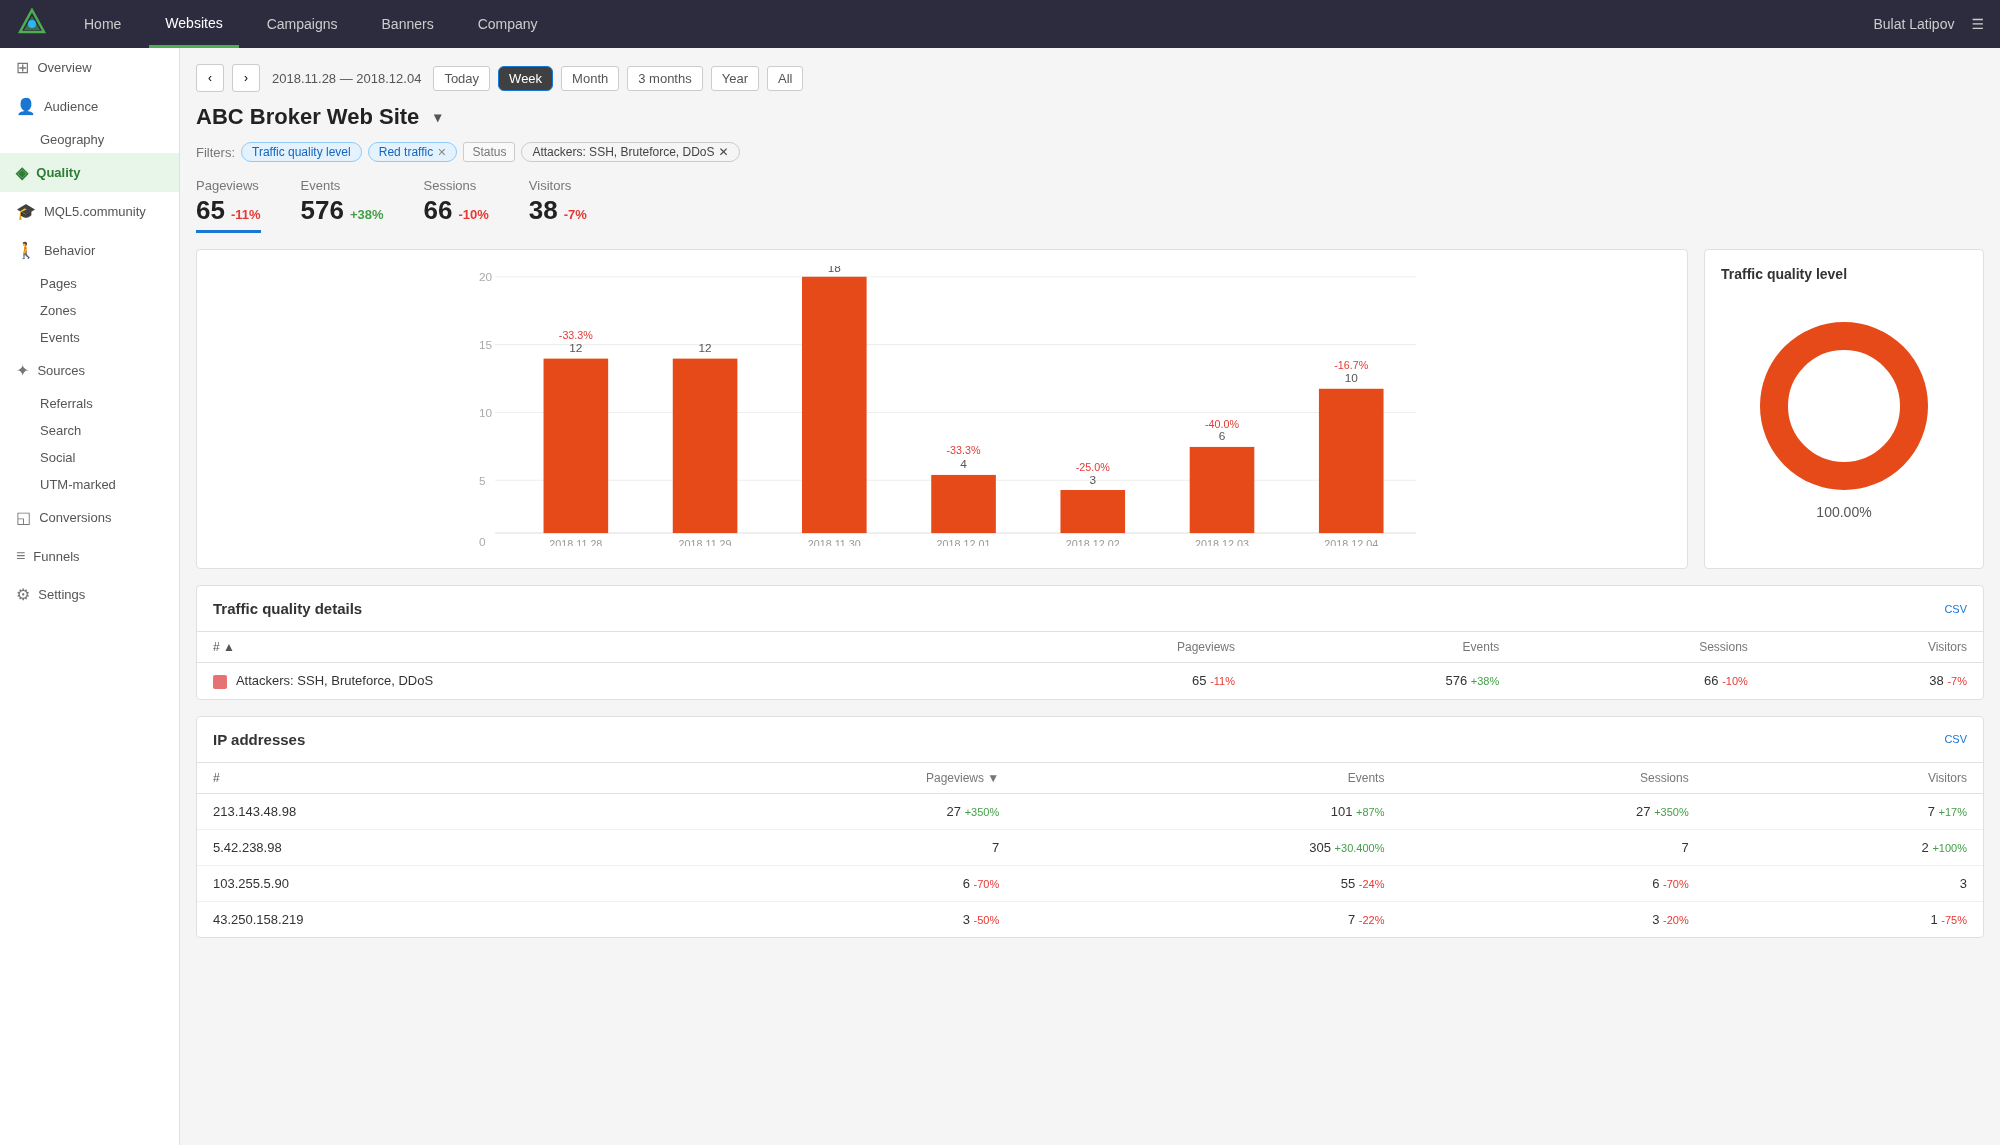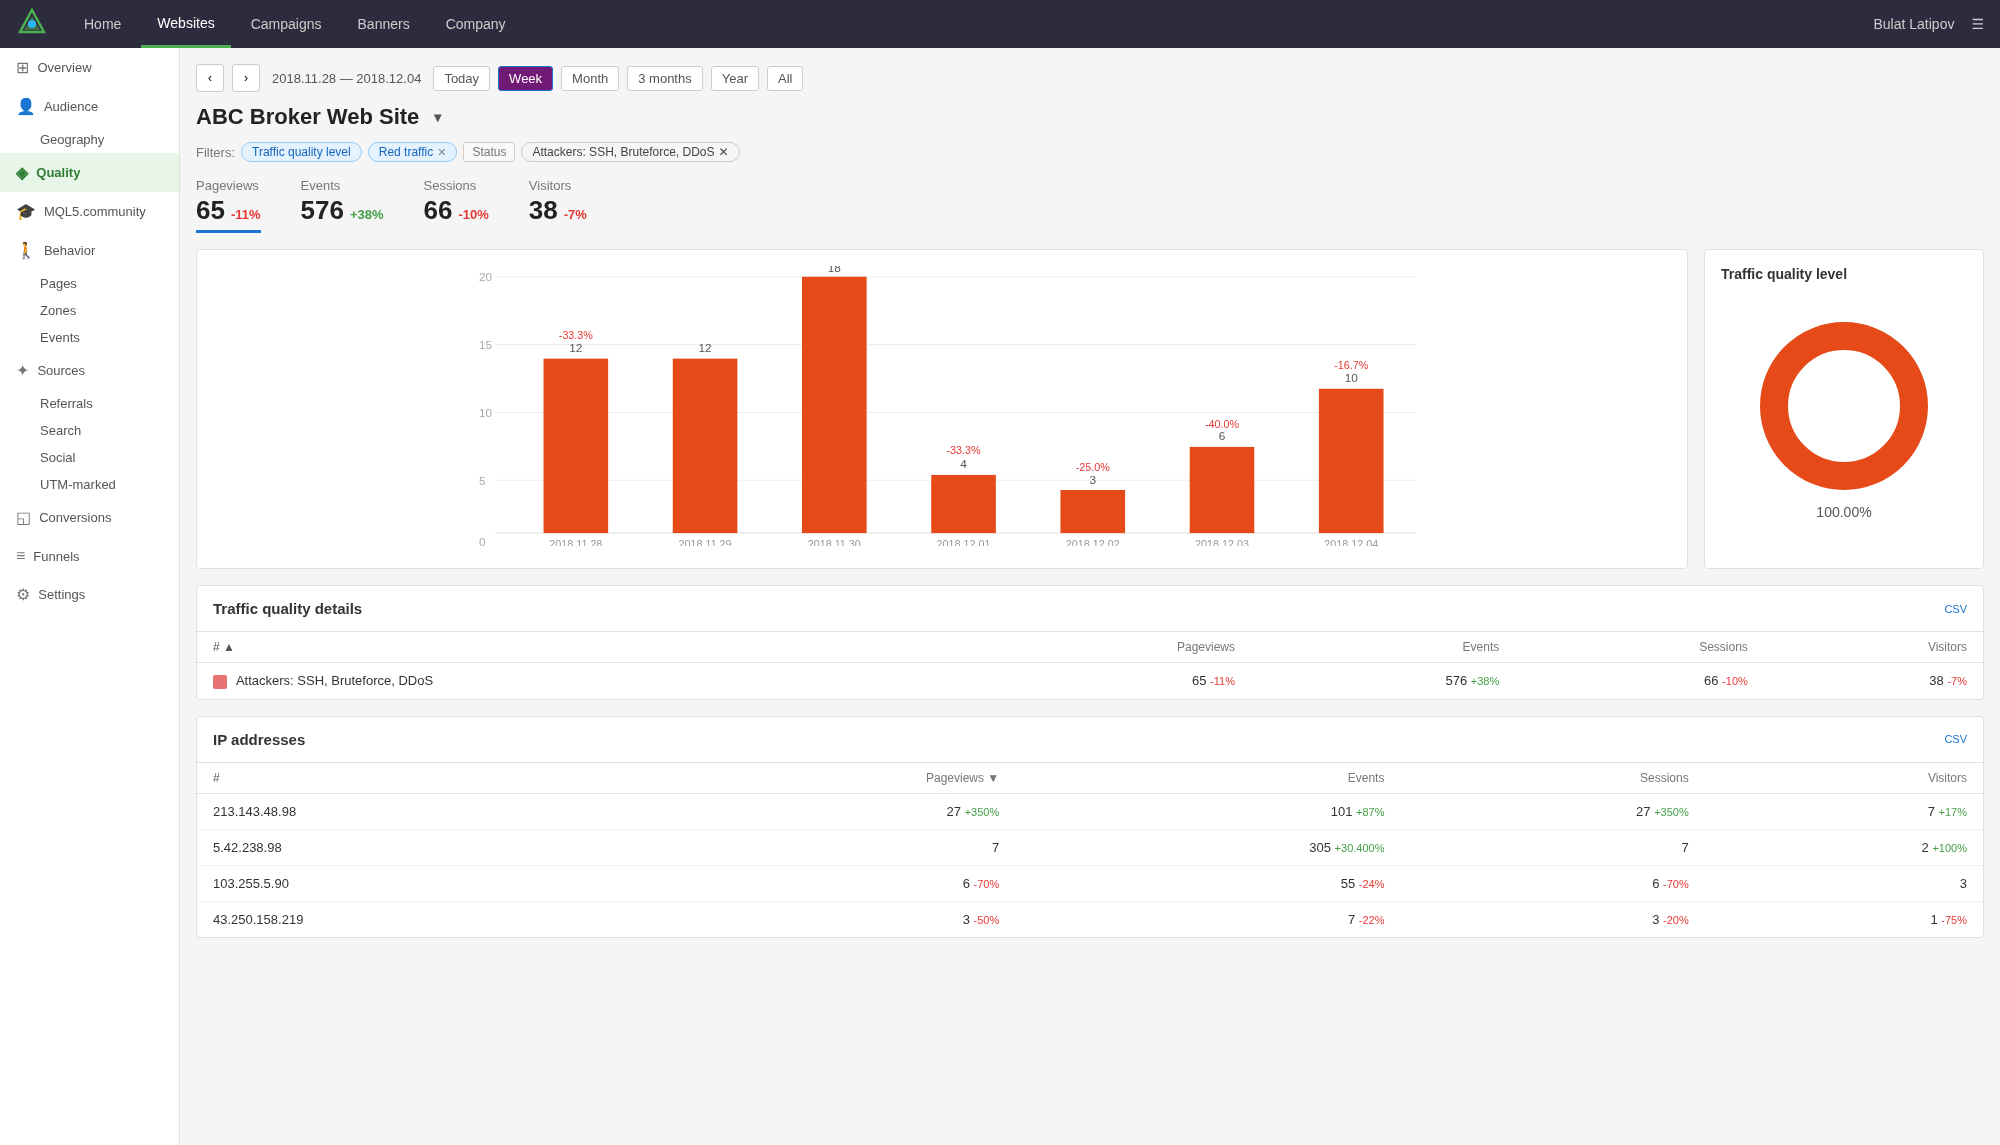--- a/index.html
+++ b/index.html
@@ -2,21 +2,21 @@
 <html><head>
   <meta charset="utf-8">
   <style>
     * { box-sizing: border-box; margin: 0; padding: 0; }
     body { font-family: Arial, sans-serif; font-size: 13px; background: #f5f5f5; color: #333; display: flex; flex-direction: column; height: 100vh; overflow: hidden; }
 
     
     .top-nav { background: #2c2c3e; display: flex; align-items: center; padding: 0 16px; height: 48px; flex-shrink: 0; }
     .top-nav .logo { width: 32px; height: 32px; margin-right: 20px; }
     .top-nav .logo svg { width: 32px; height: 32px; }
-    .top-nav .nav-items { display: flex; gap: 4px; flex: 1; }
+    .top-nav .nav-items { display: flex; gap: 12px; flex: 1; }
     .top-nav .nav-item { color: #ccc; padding: 0 16px; height: 48px; display: flex; align-items: center; cursor: pointer; font-size: 14px; }
     .top-nav .nav-item.active { color: #fff; border-bottom: 3px solid #4caf50; }
     .top-nav .user { color: #ccc; font-size: 14px; display: flex; align-items: center; gap: 17px; }
 
     
     .app-body { display: flex; flex: 1; overflow: hidden; }
 
     
     .sidebar { width: 180px; background: #fff; border-right: 1px solid #e0e0e0; overflow-y: auto; flex-shrink: 0; }
     .sidebar-item { display: flex; align-items: center; padding: 10px 16px; cursor: pointer; color: #555; font-size: 13px; gap: 8px; }
@@ -26,21 +26,21 @@
     .sidebar-icon { font-size: 16px; color: #777; flex-shrink: 0; }
 
     
     .main { flex: 1; overflow-y: auto; padding: 16px; background: #f5f5f5; }
 
     
     .date-bar { display: flex; align-items: center; gap: 8px; margin-bottom: 12px; }
     .date-nav-btn { background: #fff; border: 1px solid #ccc; border-radius: 3px; width: 28px; height: 28px; cursor: pointer; display: flex; align-items: center; justify-content: center; font-size: 12px; }
     .date-range { font-size: 13px; color: #555; margin: 0 4px; }
     .date-period-btn { background: #fff; border: 1px solid #ccc; border-radius: 3px; padding: 4px 10px; cursor: pointer; font-size: 13px; color: #555; }
-    .date-period-btn.active { background: #701a75; color: #fff; border-color: #1976d2; }
+    .date-period-btn.active { background: #404040; color: #fff; border-color: #1976d2; border-radius: 6px; }
 
     
     .site-title { font-size: 22px; font-weight: bold; color: #222; margin-bottom: 12px; display: flex; align-items: center; gap: 15px; }
     .site-title .dropdown-arrow { font-size: 14px; color: #555; }
 
     
     .filters-bar { display: flex; align-items: center; gap: 6px; margin-bottom: 16px; flex-wrap: wrap; }
     .filter-label { font-size: 13px; color: #777; text-align: right; }
     .filter-tag { display: flex; align-items: center; gap: 4px; background: #e3f2fd; border: 1px solid #90caf9; border-radius: 12px; padding: 2px 10px; font-size: 12px; color: #1565c0; }
     .filter-tag .remove { cursor: pointer; color: #888; font-size: 11px; }

